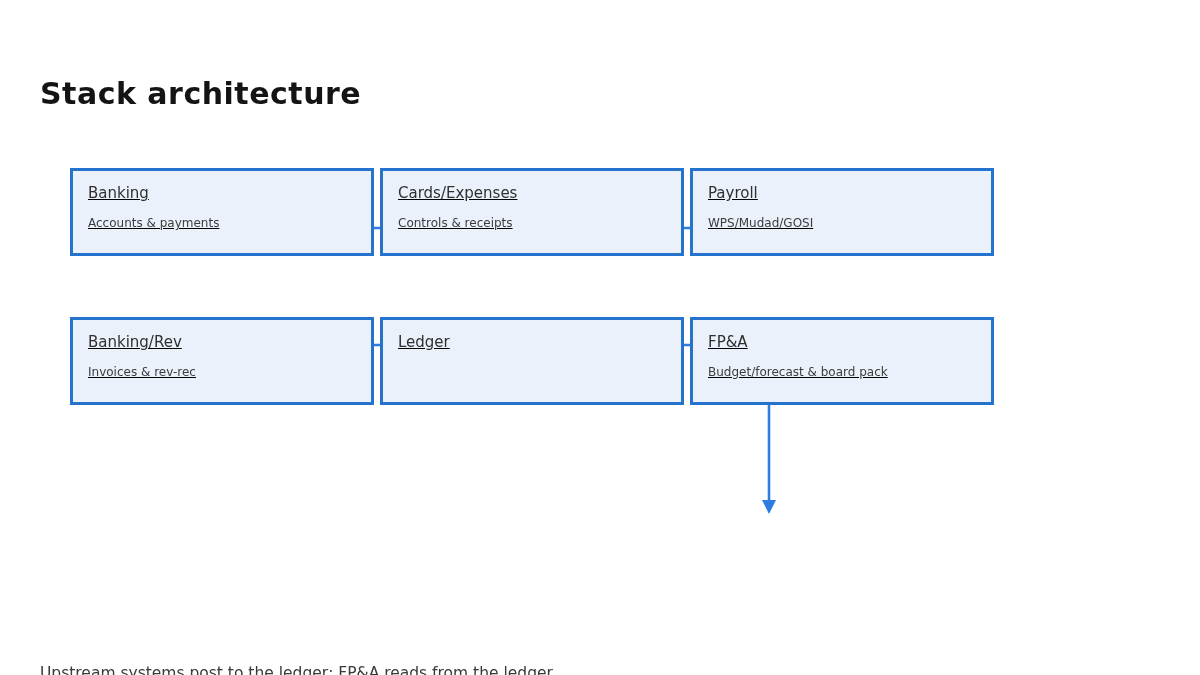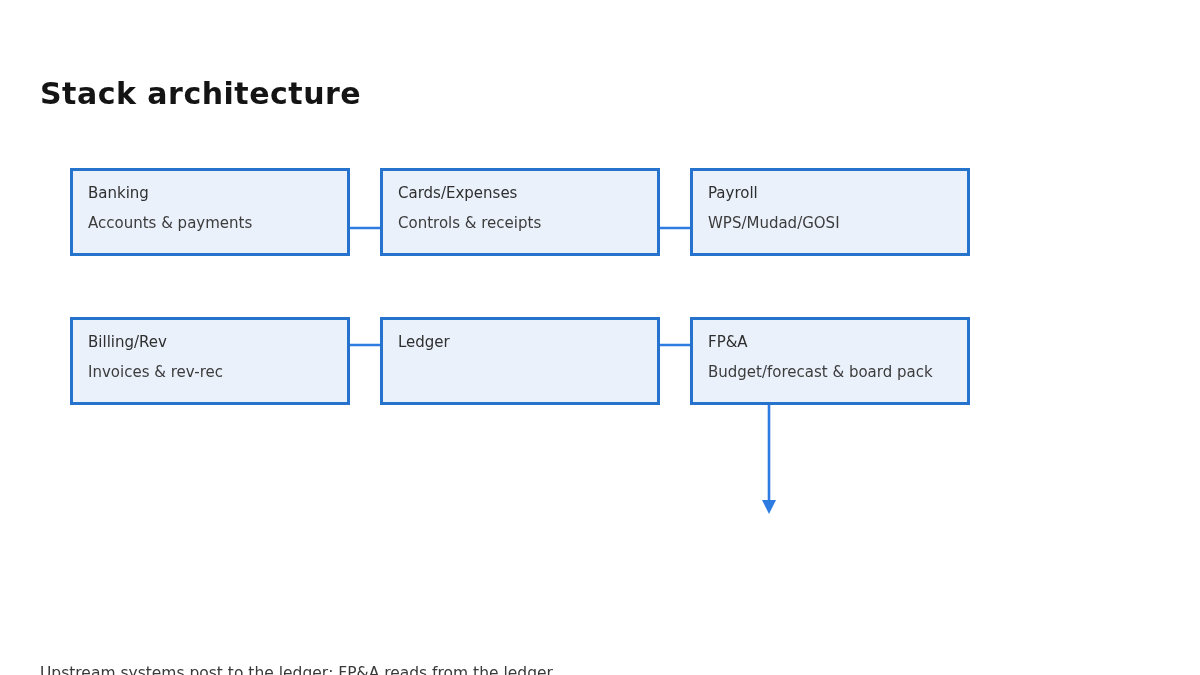--- a/index.html
+++ b/index.html
@@ -23,34 +23,35 @@
   }
   .page-title{
     position:absolute;left:40px;top:29px;
     font-size:30px;font-weight:700;
     color:var(--title-text);
     letter-spacing:0.5px;
     white-space:nowrap;
   }
   .node{
     position:absolute;
-    width:280px;height:88px;
+    width:304px;height:88px;
     background:var(--box-fill);
     border:3px solid var(--box-border);
     padding:13px 0 0 15px;
     overflow:visible;
+    text-decoration:underline;
   }
   .node-title{
     font-size:15px;line-height:19px;
     color:var(--node-title-text);
     white-space:nowrap;
   }
   .node-sub{
     margin-top:11px;
-    font-size:15px;line-height:19px;
+    font-size:12px;line-height:19px;
     color:var(--node-sub-text);
     white-space:nowrap;
   }
   .arrows{
     position:absolute;left:0;top:0;width:1200px;height:675px;
     pointer-events:none;
   }
   .arrows line{stroke:var(--arrow);stroke-width:2.6;}
   .arrows polygon{fill:var(--arrow);}
   .caption{
@@ -96,21 +97,21 @@
     <div class="node-title">Payroll</div>
     <div class="node-sub">WPS/Mudad/GOSI</div>
   </div>
 
   <div class="node" style="left:380px;top:121px">
     <div class="node-title">Cards/Expenses</div>
     <div class="node-sub">Controls &amp; receipts</div>
   </div>
 
   <div class="node" style="left:70px;top:270px">
-    <div class="node-title">Billing/Rev</div>
+    <div class="node-title">Banking/Rev</div>
     <div class="node-sub">Invoices &amp; rev-rec</div>
   </div>
 
   <div class="node" style="left:380px;top:270px">
     <div class="node-title">Ledger</div>
   </div>
 
   <div class="node" style="left:690px;top:270px">
     <div class="node-title">FP&amp;A</div>
     <div class="node-sub">Budget/forecast &amp; board pack</div>

